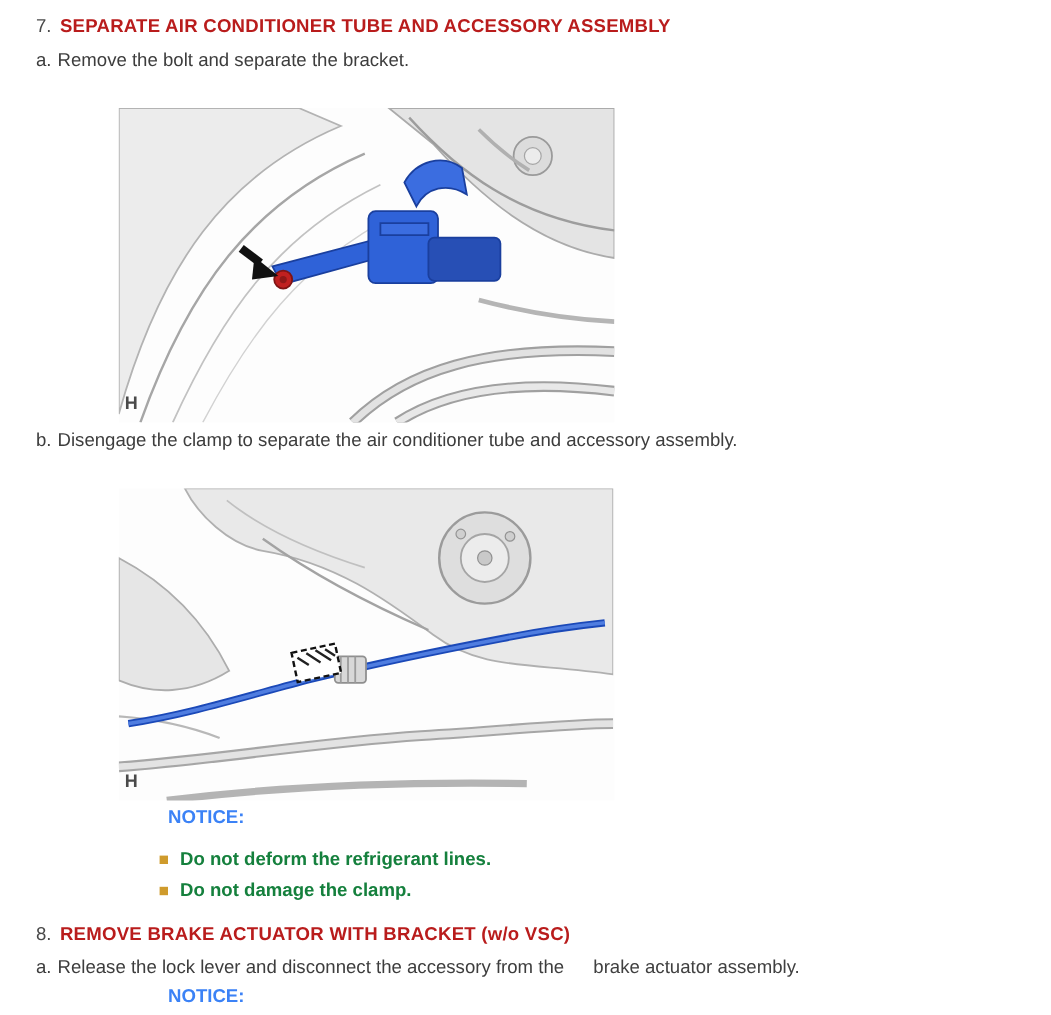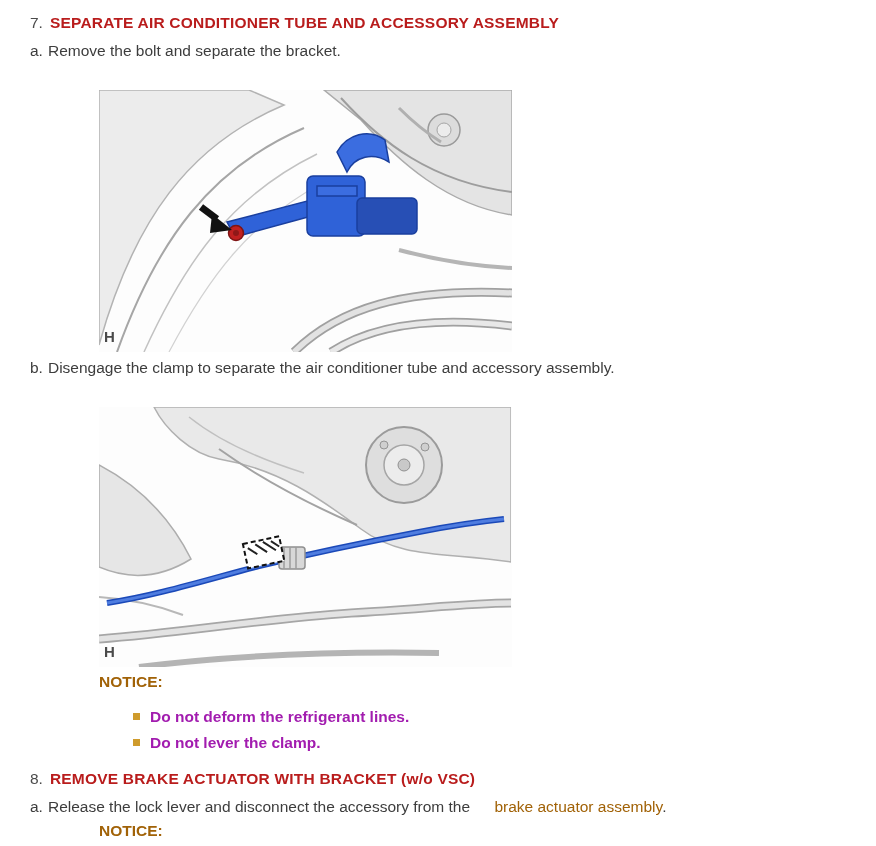--- a/index.html
+++ b/index.html
@@ -18,27 +18,27 @@
   .substep { margin-bottom:4px; line-height:1.35; }
   .substep-label { margin-right:5px; }
 
   .figure { position:relative; width:413px; margin:28px 0 6px 69px; background:#fdfdfd; }
   .figure svg { display:block; }
   .figure-label {
     position:absolute; left:5px; bottom:7px;
     font-weight:bold; font-size:15px; color:#4a4a4a;
   }
 
-  .notice-label { margin-left:69px; margin-top:6px; font-weight:bold; color:#a16207; }
+  .notice-label { margin-left:110px; margin-top:6px; font-weight:bold; color:#3b82f6; }
   .notice-list { list-style:none; margin:17px 0 0 103px; }
-  .notice-item { display:flex; align-items:center; margin-bottom:8px; font-weight:bold; color:#a21caf; }
+  .notice-item { display:flex; align-items:center; margin-bottom:8px; font-weight:bold; color:#15803d; }
   .bullet { width:7px; height:7px; background:#cf9b2c; margin-right:10px; flex:none; }
 
   .step8 { margin-top:18px; }
-  .link { color:#a16207; text-decoration:none; cursor:pointer;padding-left:20px; }
+  .link { color:#404040; text-decoration:none; cursor:pointer;padding-left:20px; }
   .notice-step8 { margin-top:2px; }
 </style>
 </head>
 <body>
 
 <div class="page">
 
   <section>
     <div class="step-heading">
       <span class="step-number">7.</span>
@@ -132,21 +132,21 @@
 
     <div class="notice-label">NOTICE:</div>
 
     <ul class="notice-list">
       <li class="notice-item">
         <span class="bullet"></span>
         <span>Do not deform the refrigerant lines.</span>
       </li>
       <li class="notice-item">
         <span class="bullet"></span>
-        <span>Do not lever the clamp.</span>
+        <span>Do not damage the clamp.</span>
       </li>
     </ul>
   </section>
 
   <section class="step8">
     <div class="step-heading">
       <span class="step-number">8.</span>
       <span class="step-title">REMOVE BRAKE ACTUATOR WITH BRACKET (w/o VSC)</span>
     </div>
 

